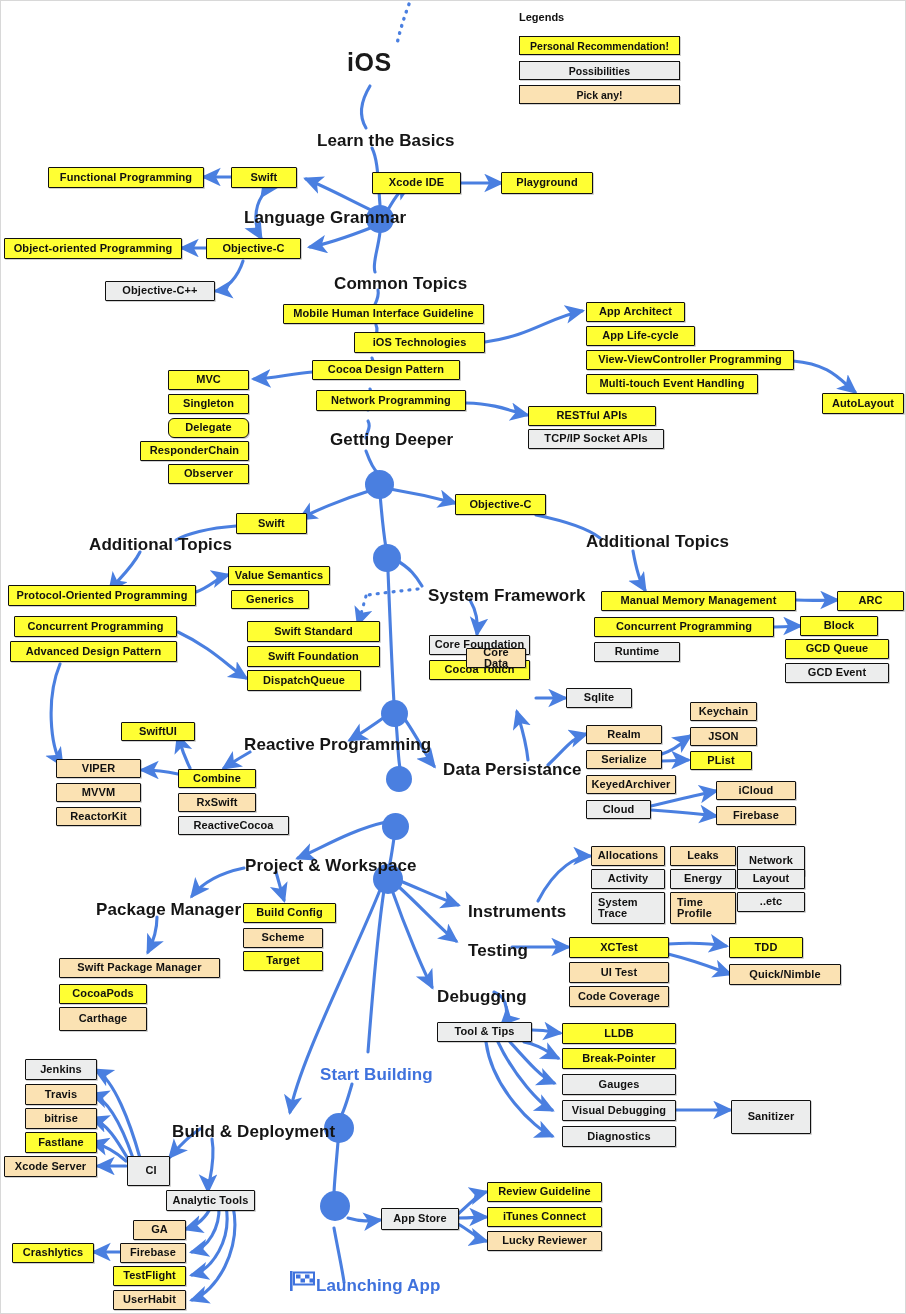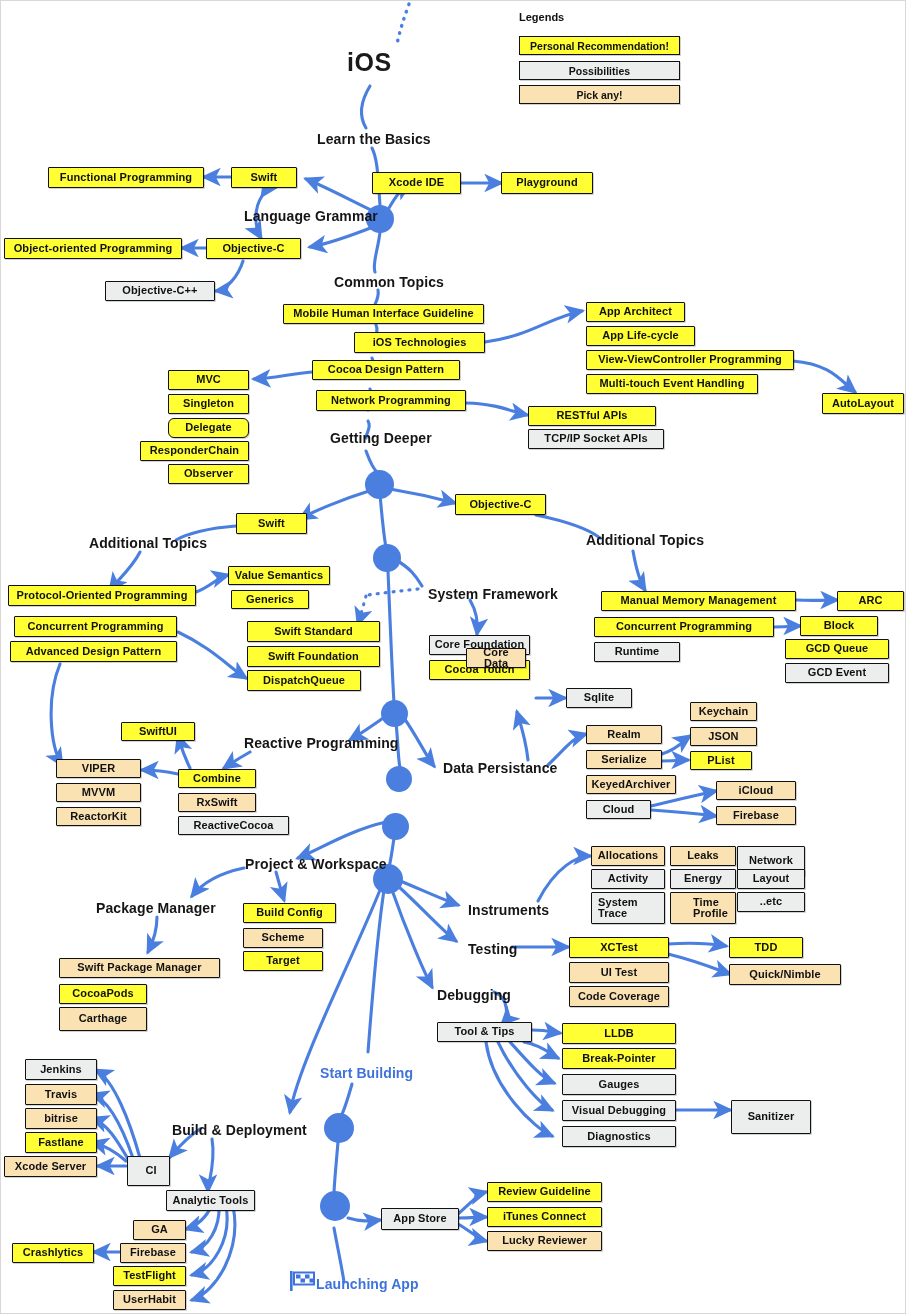--- a/index.html
+++ b/index.html
@@ -39,21 +39,21 @@
   .t-tan{background:#fbe2b3;}
 
   .hub{
     position:absolute;
     border-radius:50%;
     background:#4a7fe0;
   }
 
   .label{
     position:absolute;
-    font-size:14px;
+    font-size:17px;
     font-weight:bold;
     color:#151515;
     white-space:nowrap;
     letter-spacing:.1px;
   }
   .label.blue{color:#3f72dd;}
 
   #root-title{
     position:absolute;
     font-size:25px;font-weight:bold;color:#1a1a1a;
@@ -400,21 +400,21 @@
   <div class="node t-tan" style="left:59px;top:1007px;width:88px;height:24px;">Carthage</div>
 
   <div class="node t-tan" style="left:591px;top:846px;width:74px;height:20px;">Allocations</div>
   <div class="node t-tan" style="left:670px;top:846px;width:66px;height:20px;">Leaks</div>
   <div class="node t-grey" style="left:737px;top:846px;width:68px;height:30px;text-align:right;">Network</div>
   <div class="node t-grey" style="left:591px;top:869px;width:74px;height:20px;">Activity</div>
   <div class="node t-grey" style="left:670px;top:869px;width:66px;height:20px;">Energy</div>
   <div class="node t-grey" style="left:737px;top:869px;width:68px;height:20px;">Layout</div>
   <div class="node t-grey" style="left:591px;top:892px;width:74px;height:32px;justify-content:flex-start;text-align:left;padding-left:6px;">System
 Trace</div>
-  <div class="node t-tan" style="left:670px;top:892px;width:66px;height:32px;justify-content:flex-start;text-align:left;padding-left:22px;">Time
+  <div class="node t-tan" style="left:670px;top:892px;width:66px;height:32px;justify-content:flex-start;text-align:left;padding-left:6px;">Time
 Profile</div>
   <div class="node t-grey" style="left:737px;top:892px;width:68px;height:20px;">..etc</div>
 
   <div class="node t-yellow" style="left:569px;top:937px;width:100px;height:21px;">XCTest</div>
   <div class="node t-tan" style="left:569px;top:962px;width:100px;height:21px;">UI Test</div>
   <div class="node t-tan" style="left:569px;top:986px;width:100px;height:21px;">Code Coverage</div>
   <div class="node t-yellow" style="left:729px;top:937px;width:74px;height:21px;">TDD</div>
   <div class="node t-tan" style="left:729px;top:964px;width:112px;height:21px;">Quick/Nimble</div>
 
   <div class="node t-grey" style="left:437px;top:1022px;width:95px;height:20px;">Tool &amp; Tips</div>

